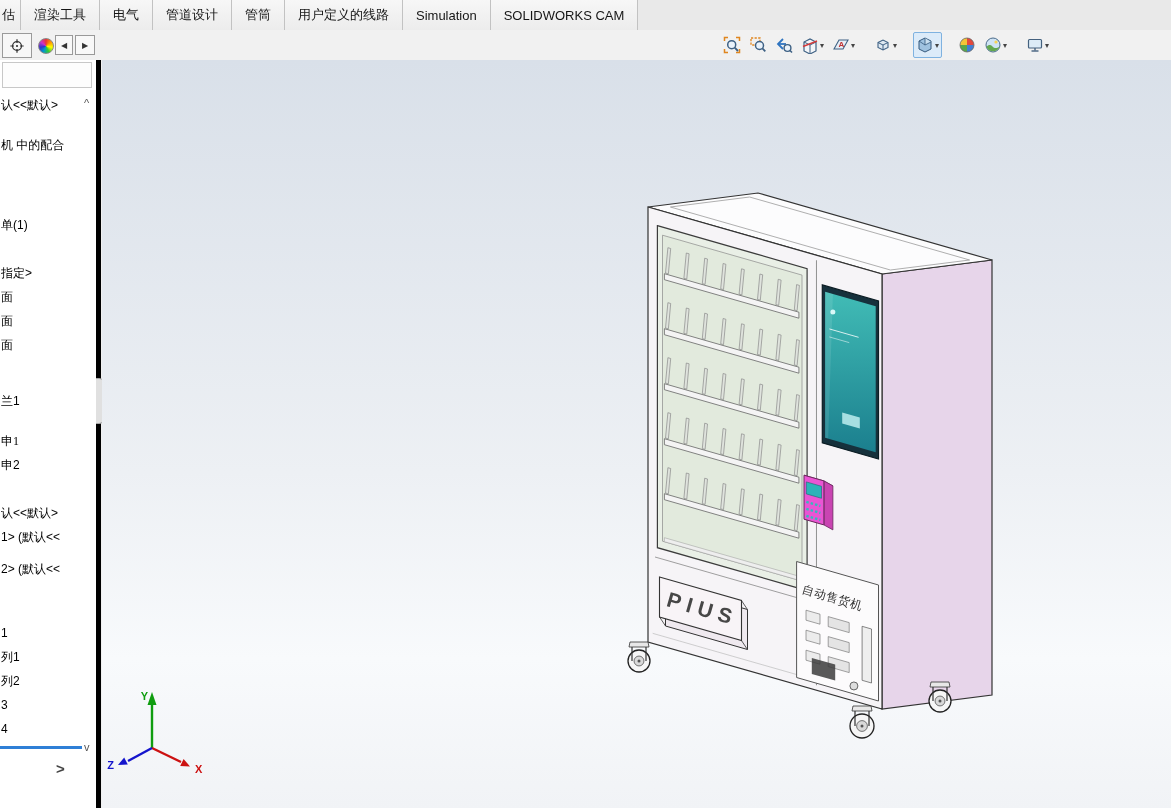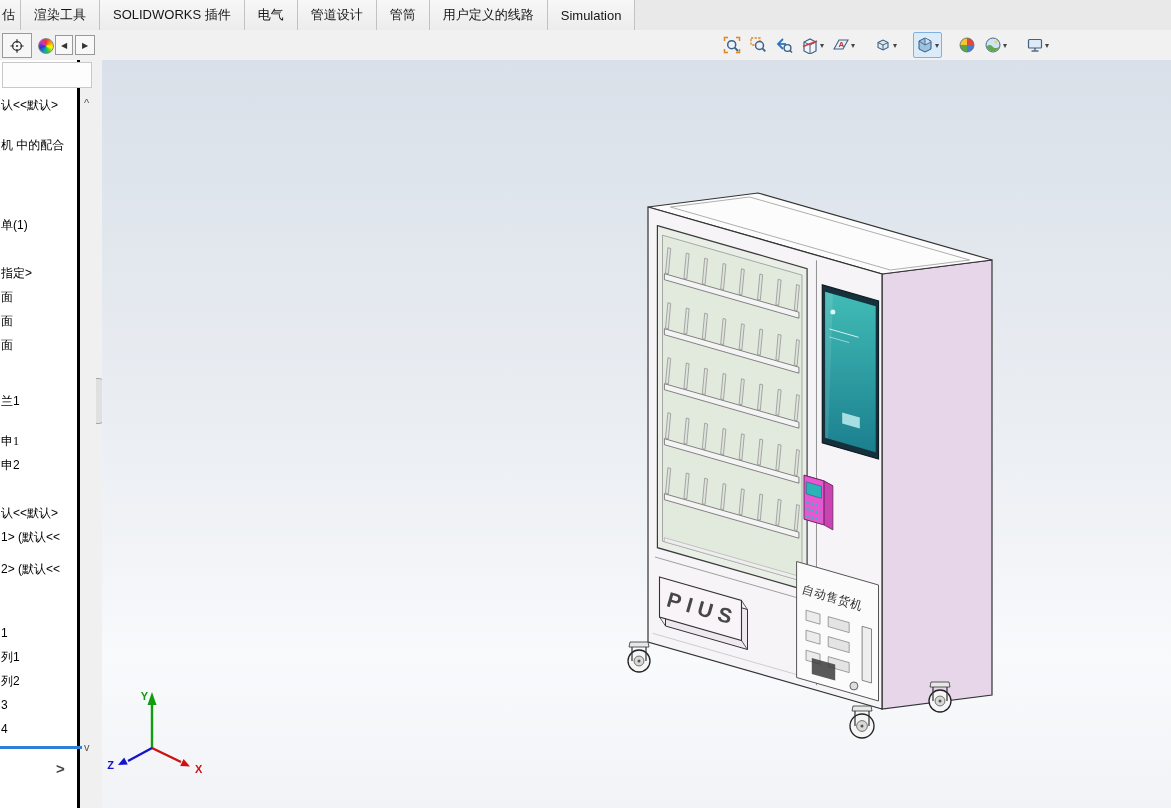--- a/index.html
+++ b/index.html
@@ -28,22 +28,22 @@
     font-size:8px;display:flex;align-items:center;justify-content:center;color:#333;box-sizing:border-box;}
   #lt-back{left:55px;} #lt-fwd{left:75px;width:20px;}
   
   .view-toolbar{position:absolute;top:2px;right:118px;height:26px;display:flex;align-items:center;}
   .vt-btn{height:24px;padding:0 2px;margin:0 1px;display:flex;align-items:center;justify-content:center;
     border:1px solid transparent;border-radius:2px;}
   .vt-btn svg{width:18px;height:18px;}
   .vt-btn.active{background:#dcebf9;border-color:#7fb2e0;}
   .dd{font-size:8px;color:#444;margin-left:1px;}
   
-  .left-panel{position:absolute;top:60px;left:0;width:80px;height:748px;background:#ffffff;
-    border-right:3px solid #000000;box-sizing:border-box;}
+  .left-panel{position:absolute;top:60px;left:0;width:101px;height:748px;background:#ffffff;
+    border-right:5px solid #000000;box-sizing:border-box;}
   .panel-topbox{position:absolute;top:2px;left:2px;width:90px;height:26px;background:#fdfdfd;
     border:1px solid #c8c8c8;box-sizing:border-box;}
   #tree-items{position:absolute;inset:0;overflow:hidden;}
   .tree-item{position:absolute;left:1px;height:18px;line-height:18px;font-size:12px;color:#000;
     white-space:nowrap;cursor:default;}
   .scroll-glyph{position:absolute;left:84px;font-size:11px;color:#555;line-height:11px;}
   .rollback{position:absolute;left:0;top:686px;width:82px;height:3px;}
   .expand{position:absolute;left:56px;top:700px;font-size:15px;font-weight:bold;color:#444;}
   .splitter{position:absolute;left:96px;top:378px;width:9px;height:46px;background:#e0e0e0;
     border:1px solid #a8a8a8;border-left:none;border-radius:0 6px 6px 0;box-sizing:border-box;}
@@ -52,26 +52,26 @@
   #model-svg{position:absolute;left:0;top:0;width:1069px;height:748px;}
   #model-svg text{font-family:"Liberation Sans","DejaVu Sans",sans-serif;}
 </style>
 </head>
 <body>
 
 <div class="tabs-row">
   <div id="menu-tabs">
       <div class="tab tab-first">估</div>
       <div class="tab">渲染工具</div>
-      <div class="tab">SOLIDWORKS 插件</div>
       <div class="tab">电气</div>
       <div class="tab">管道设计</div>
       <div class="tab">管筒</div>
       <div class="tab">用户定义的线路</div>
       <div class="tab">Simulation</div>
+      <div class="tab">SOLIDWORKS CAM</div>
     </div>
   <div class="tabs-filler"></div>
 </div>
 
 <div class="row2">
   <div class="lt-btn" id="lt-crosshair">
       <svg viewBox="0 0 18 18">
         <circle cx="9" cy="9" r="5" fill="none" stroke="#333" stroke-width="1.4"></circle>
         <path d="M9 1.5v4M9 12.5v4M1.5 9h4M12.5 9h4" stroke="#333" stroke-width="1.4"></path>
         <circle cx="9" cy="9" r="1.2" fill="#333"></circle>

